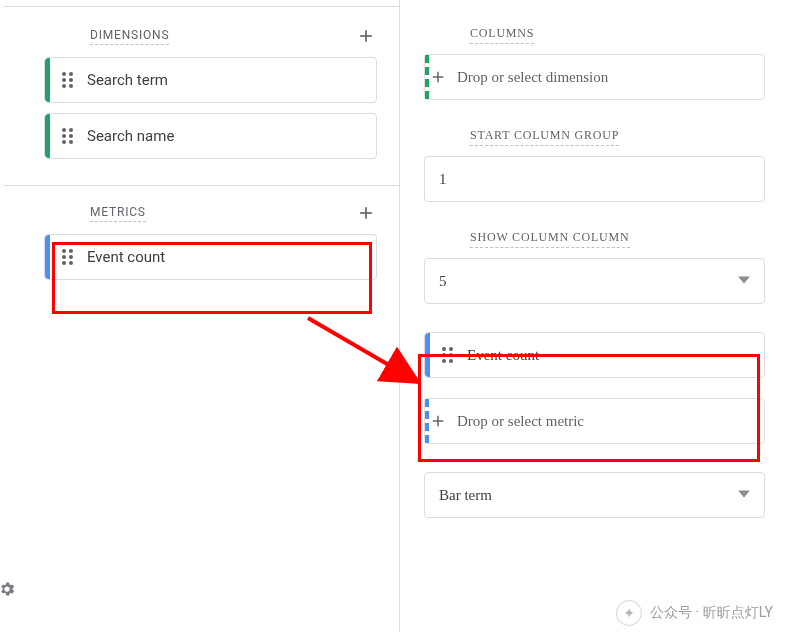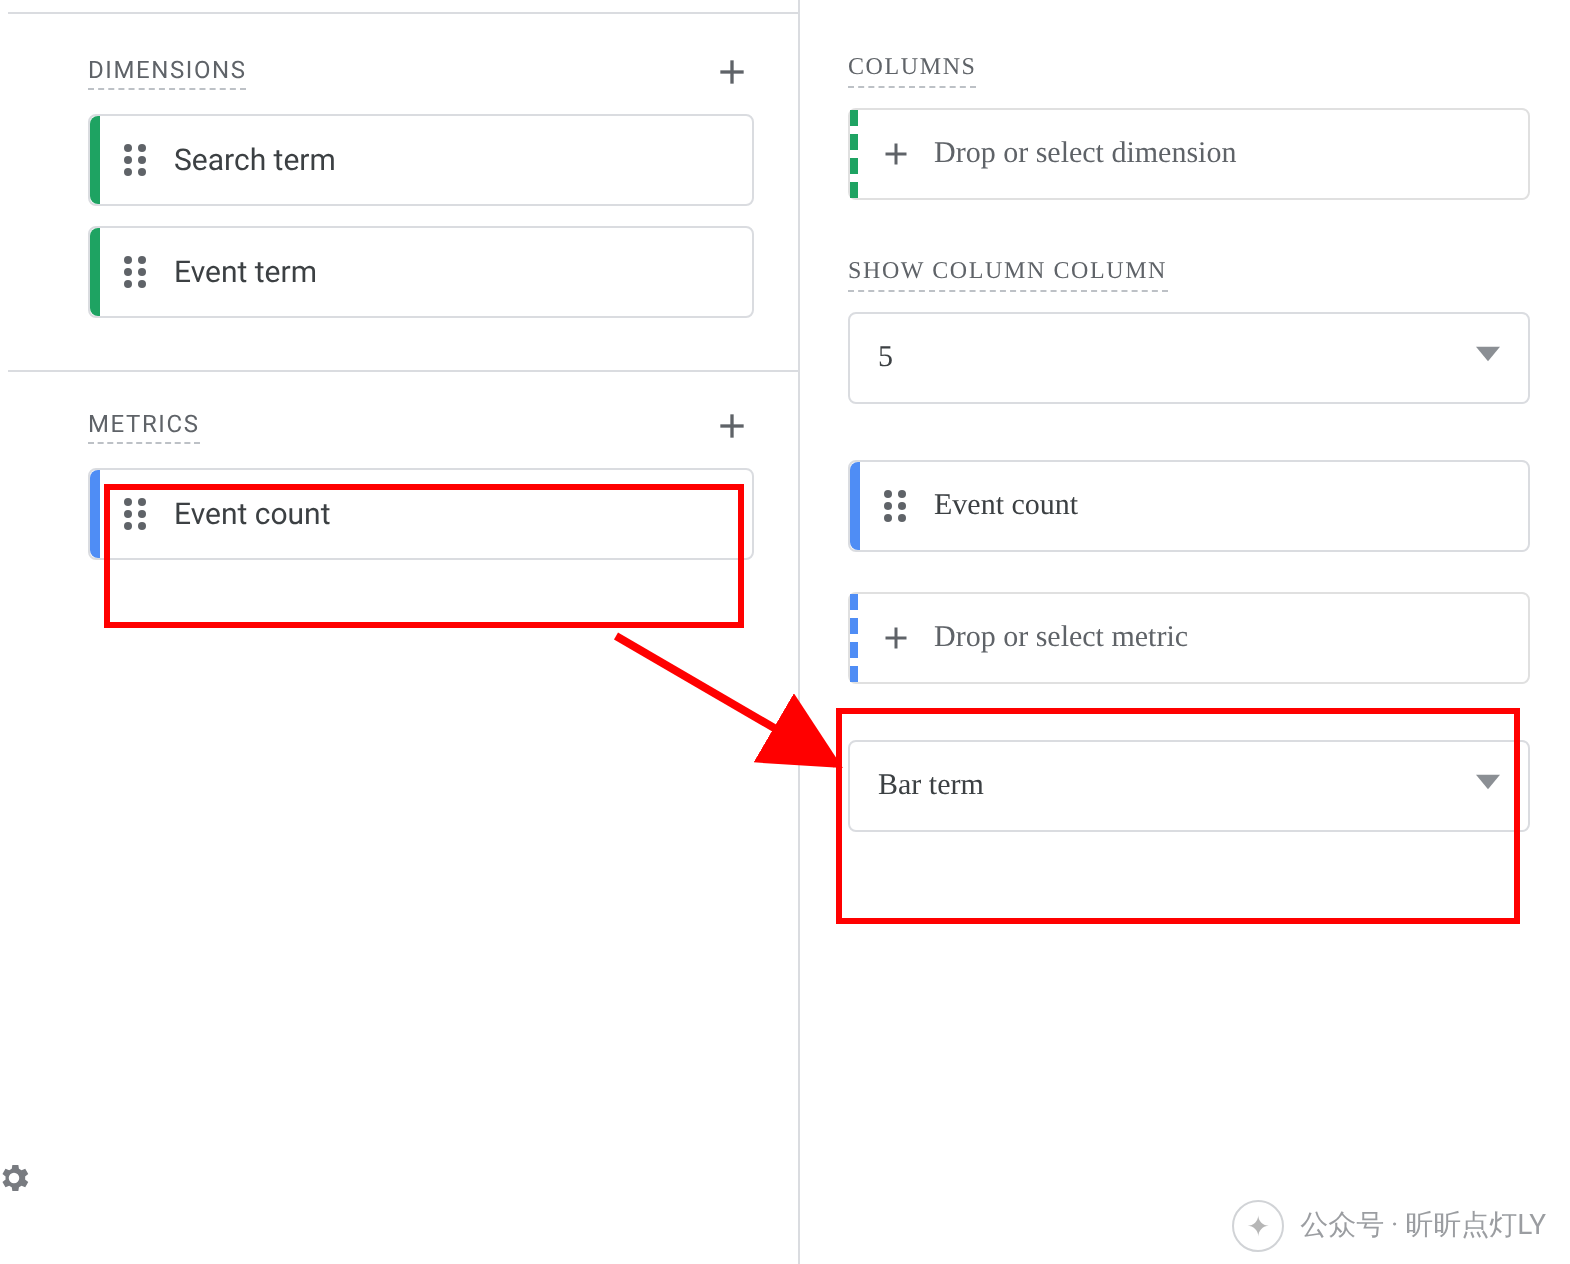--- a/index.html
+++ b/index.html
@@ -12,21 +12,21 @@
     position: relative;
     color: #3c4043;
   }
   .cols { display: flex; height: 100%; }
   .left  { width: 400px; border-right: 1px solid #dadce0; padding: 0 0 0 4px; position: relative; }
   .right { flex: 1; padding: 0 20px 0 24px; position: relative; }
 
   .section { padding: 18px 22px 10px 40px; }
   .right .section { padding: 18px 0 10px 0; font-family: Liberation Serif, serif; }
 
-  .sec-hdr { display: flex; align-items: center; justify-content: space-between; margin-bottom: 10px; }
+  .sec-hdr { display: flex; align-items: center; justify-content: space-between; margin-bottom: 10px; margin-left: 46px; }
   .sec-title {
     font-size: 12px; letter-spacing: 0.8px; color: #5f6368;
     border-bottom: 1px dashed #bdc1c6; padding-bottom: 2px;
     display: inline-block;
   }
   .plus-btn { color: #5f6368; cursor: pointer; width: 22px; height: 22px; display:flex;align-items:center;justify-content:center; }
   .plus-btn svg { width: 20px; height: 20px; }
 
   .chip {
     display: flex; align-items: center;
@@ -37,21 +37,21 @@
   .chip .stripe { position: absolute; left: 0; top: 0; bottom: 0; width: 5px; border-top-left-radius:4px;border-bottom-left-radius:4px; }
   .stripe.green { background: #1ea362; }
   .stripe.blue  { background: #4f8df5; }
 
   .grip { width: 16px; display:flex; flex-wrap:wrap; gap:2px 3px; margin-right: 12px; justify-content:center; }
   .grip span { width:4px;height:4px;background:#5f6368;border-radius:50%; }
 
   .dropzone {
     display:flex; align-items:center; height:46px;
     border: 1px solid #e0e0e0; border-radius:4px;
-    padding-left: 14px; color:#5f6368; font-size:15px;
+    padding-left: 4px; color:#5f6368; font-size:15px;
     position:relative; background:#fff;
   }
   .dropzone .dash-stripe { position:absolute; left:0; top:0; bottom:0; width:4px; }
   .dash-stripe.green { border-left: 4px dashed #1ea362; }
   .dash-stripe.blue  { border-left: 4px dashed #4f8df5; }
   .dz-plus { width:18px;height:18px; margin-right:10px; display:flex;align-items:center;justify-content:center; }
   .dz-plus svg{width:18px;height:18px;color:#5f6368;}
 
   .input-box {
     height:46px; border:1px solid #dadce0; border-radius:4px;
@@ -114,21 +114,21 @@
       <div class="chip">
         <span class="stripe green"></span>
         <span class="grip">
             <span></span>
             <span></span>
             <span></span>
             <span></span>
             <span></span>
             <span></span>
           </span>
-        <span>Event term</span>
+        <span>Search name</span>
       </div>
     </div>
 
     <div class="divider"></div>
 
     <div class="section" style="padding-top:16px;">
       <div class="sec-hdr">
         <span class="sec-title">METRICS</span>
         <span class="plus-btn">
           <svg viewBox="0 0 24 24" fill="none" stroke="currentColor" stroke-width="2">
@@ -169,20 +169,28 @@
         <span class="dz-plus">
           <svg viewBox="0 0 24 24" fill="none" stroke="currentColor" stroke-width="2">
               <line x1="12" y1="5" x2="12" y2="19"></line>
               <line x1="5" y1="12" x2="19" y2="12"></line>
             </svg>
         </span>
         <span>Drop or select dimension</span>
       </div>
     </div>
 
+    <div class="section">
+      <div class="sec-hdr">
+        <span class="sec-title">START COLUMN GROUP</span>
+      </div>
+      <div class="input-box">
+        <span>1</span>
+      </div>
+    </div>
 
     <div class="section">
       <div class="sec-hdr">
         <span class="sec-title">SHOW COLUMN COLUMN</span>
       </div>
       <div class="input-box select-box">
         <span>5</span>
         <span class="caret">
           <svg viewBox="0 0 10 6" fill="currentColor">
               <path d="M0 0l5 6 5-6z"></path>

